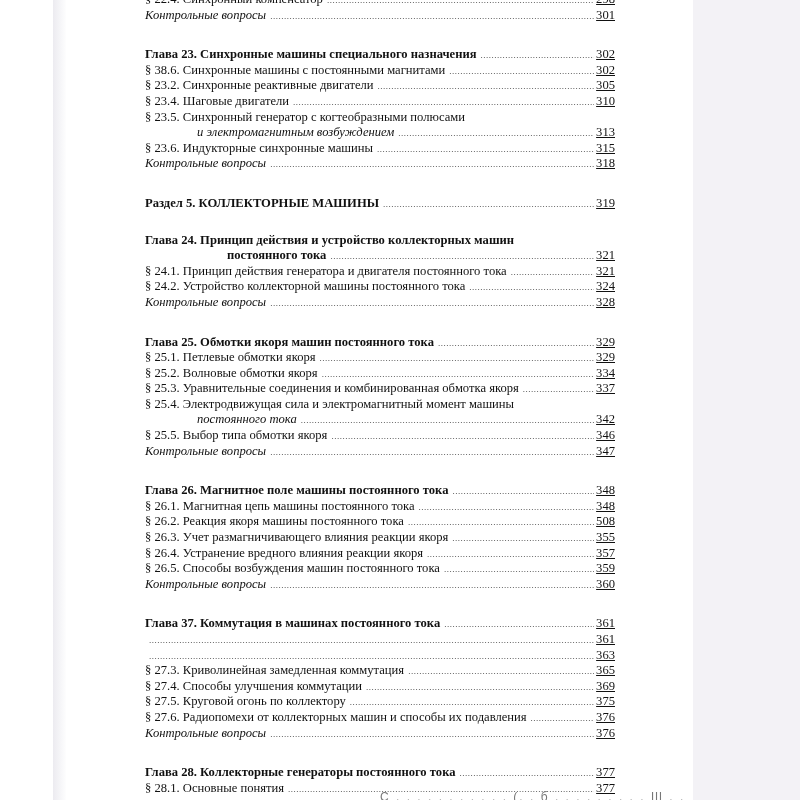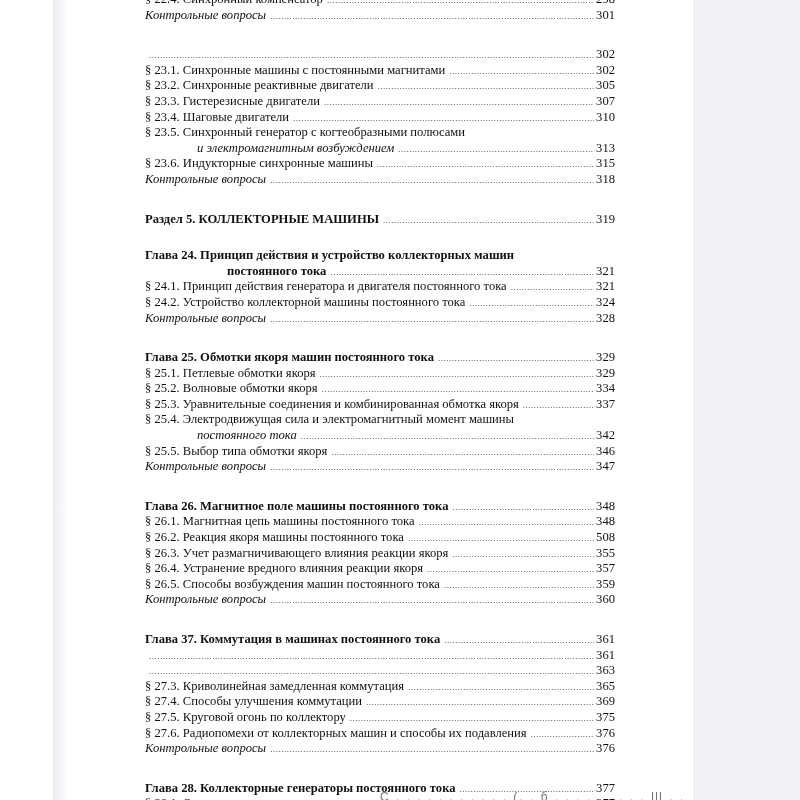--- a/index.html
+++ b/index.html
@@ -34,21 +34,21 @@
     display: flex; align-items: baseline; height: 15.6px; white-space: nowrap;
   }
   .row .txt { flex: 0 0 auto; }
   .row .dots {
     flex: 1 1 auto; overflow: hidden; margin: 0 2px 0 4px;
     font-size: 9px; letter-spacing: 0.5px; color: #222;
   }
   .row .dots::before {
     content: "........................................................................................................................................................................................................";
   }
-  .row .pg { flex: 0 0 auto; text-align: left; }
+  .row .pg { flex: 0 0 auto; text-align: left; text-decoration: underline; }
   .row.indent .txt { padding-left: 52px; font-style: italic; }
   .row.indent2 .txt { padding-left: 82px; }
   .bold { font-weight: bold; }
   .ital { font-style: italic; }
   .gap { height: 24px; }
   .gap-s { height: 21px; }
   .footer-num {
     position: absolute; left: 145px; top: 812px;
     font-size: 10px;
   }
@@ -72,37 +72,33 @@
       <span class="dots"></span>
       <span class="pg">298</span>
     </div>
     <div class="row">
       <span class="txt ital">Контрольные вопросы</span>
       <span class="dots"></span>
       <span class="pg">301</span>
     </div>
     <div class="gap"></div>
     <div class="row">
+      <span class="txt bold">Глава 23. Синхронные машины специального назначения</span>
       <span class="dots"></span>
       <span class="pg">302</span>
     </div>
     <div class="row">
-      <span class="txt">§ 23.1. Синхронные машины с постоянными магнитами</span>
+      <span class="txt">§ 38.6. Синхронные машины с постоянными магнитами</span>
       <span class="dots"></span>
       <span class="pg">302</span>
     </div>
     <div class="row">
       <span class="txt">§ 23.2. Синхронные реактивные двигатели</span>
       <span class="dots"></span>
       <span class="pg">305</span>
-    </div>
-    <div class="row">
-      <span class="txt">§ 23.3. Гистерезисные двигатели</span>
-      <span class="dots"></span>
-      <span class="pg">307</span>
     </div>
     <div class="row">
       <span class="txt">§ 23.4. Шаговые двигатели</span>
       <span class="dots"></span>
       <span class="pg">310</span>
     </div>
     <div class="row nodots">
       <span class="txt">§ 23.5. Синхронный генератор с когтеобразными полюсами</span>
       <span class="pg"></span>
     </div>

